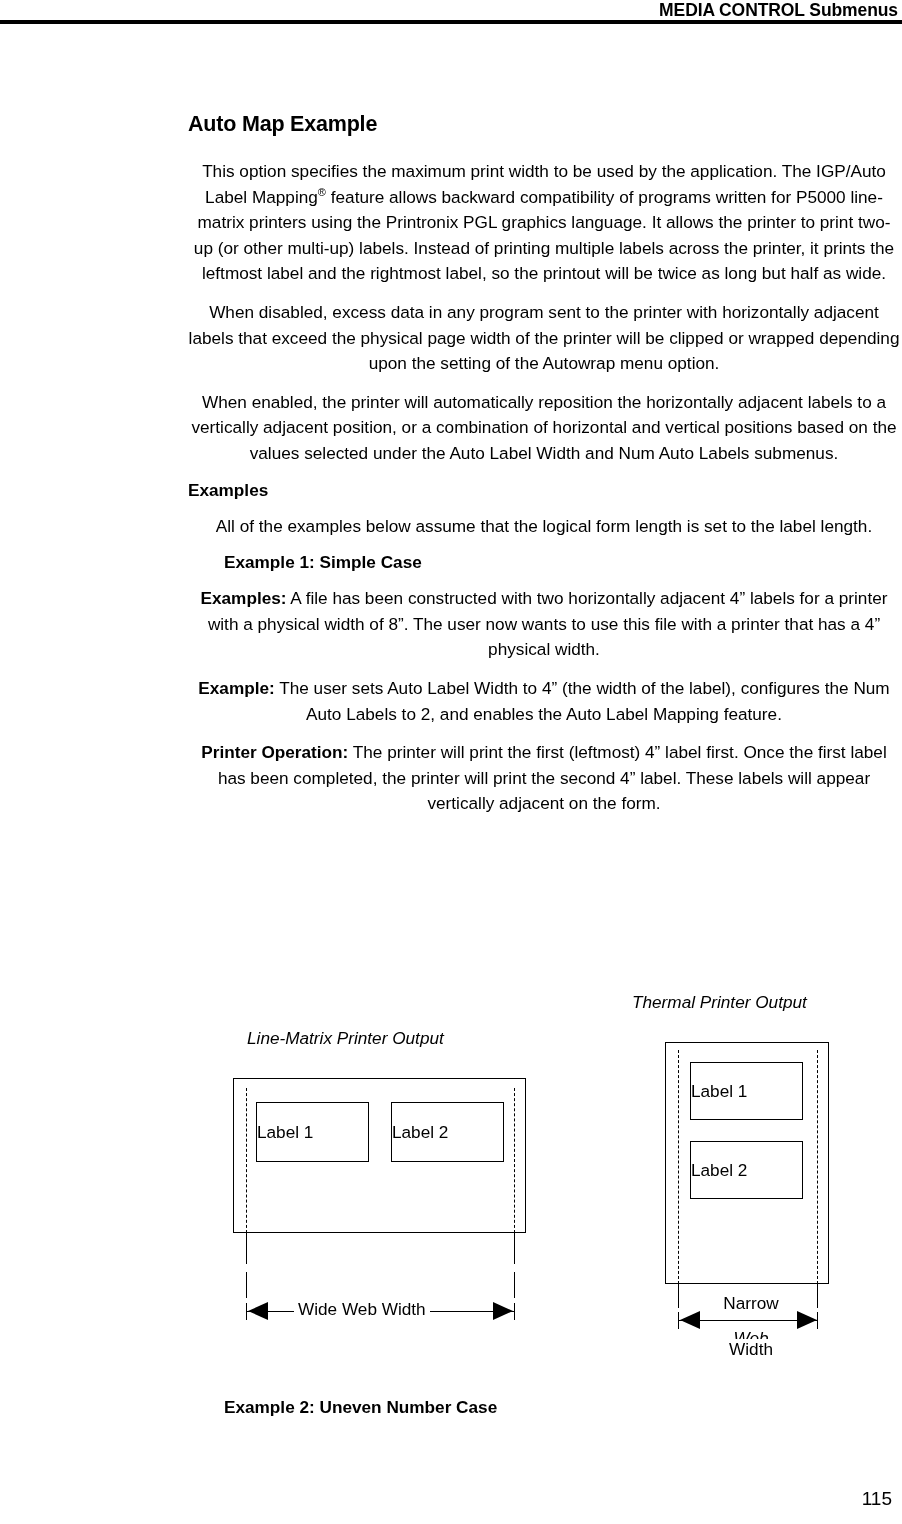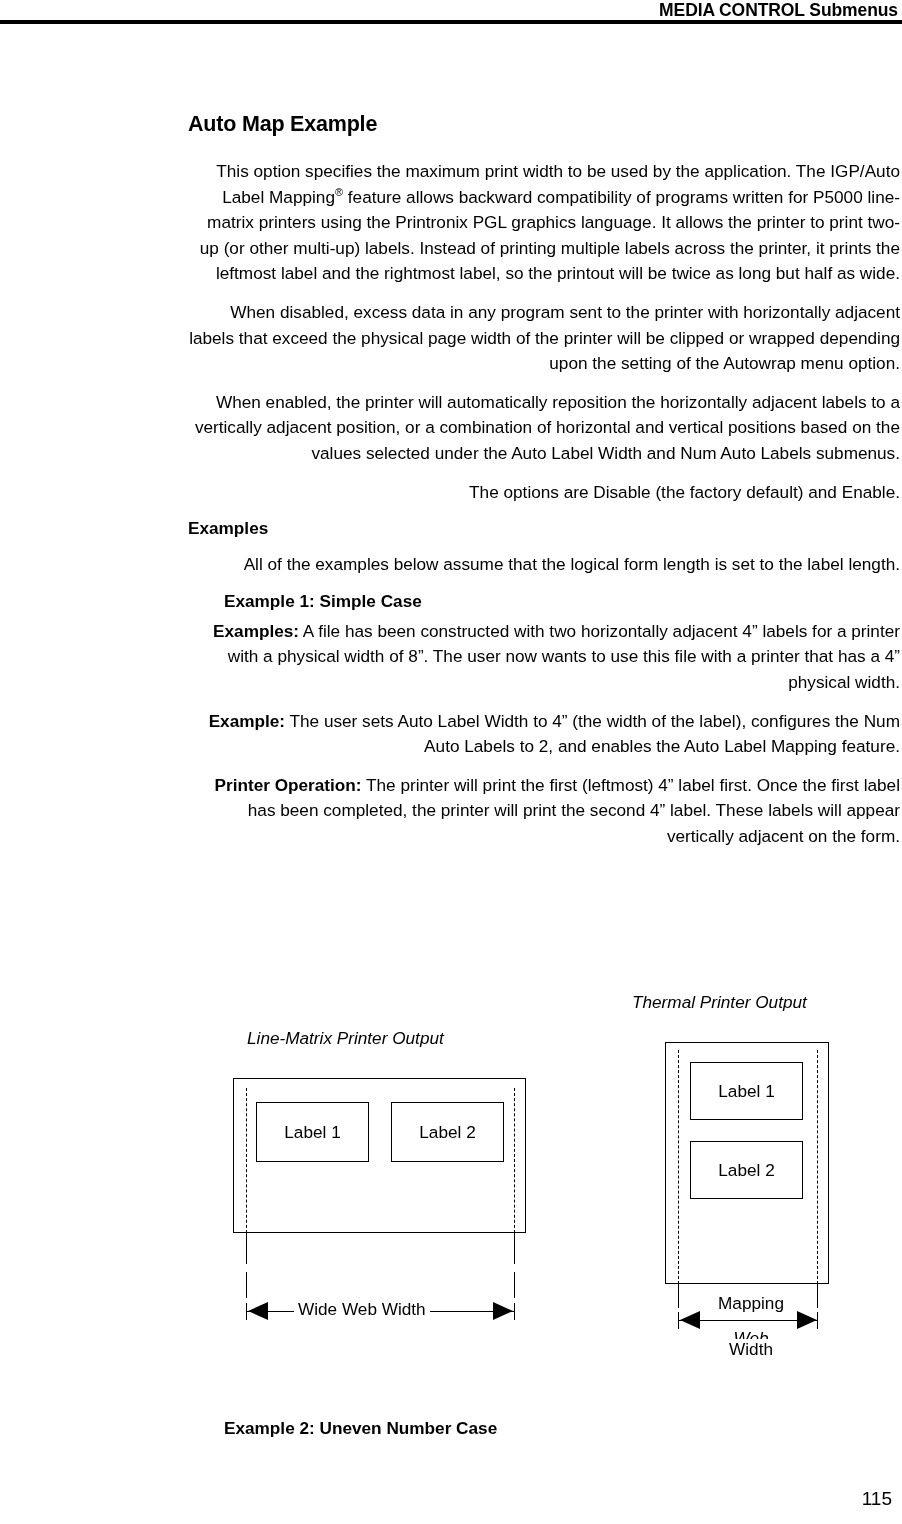--- a/index.html
+++ b/index.html
@@ -54,40 +54,40 @@
     font-size: 21.5px;
     font-weight: bold;
     margin: 0 0 22px 0;
     letter-spacing: -0.2px;
   }
 
   p.body-text {
     font-size: 17.2px;
     line-height: 25.6px;
     margin: 0 0 13px 0;
-    text-align: right;
+    text-align: center;
   }
   p.body-text .lead {
     font-weight: bold;
   }
   sup.reg {
     font-size: 11px;
     vertical-align: super;
     line-height: 0;
   }
 
   h2.sub-head {
     font-size: 17.2px;
     font-weight: bold;
     margin: 4px 0 13px 0;
   }
   h3.example-head {
     font-size: 17.2px;
     font-weight: bold;
-    margin: 4px 0 7px 0;
+    margin: 4px 0 13px 0;
     padding-left: 36px;
   }
   h3.example-head-2 {
     font-size: 17.2px;
     font-weight: bold;
     margin: 0;
     padding-left: 36px;
   }
 
   
@@ -111,21 +111,20 @@
     box-sizing: border-box;
     background: #ffffff;
   }
   .label-box {
     position: absolute;
     border: 1.6px solid #000000;
     box-sizing: border-box;
     background: #ffffff;
     display: flex;
     align-items: center;
-    justify-content: center;
     font-size: 17.2px;
   }
   .dash-v {
     position: absolute;
     width: 0px;
     border-left: 1.6px dashed #000000;
   }
   .tick-v {
     position: absolute;
     width: 0px;
@@ -179,21 +178,20 @@
 <div class="content">
 
   <h1 class="section-title">Auto Map Example</h1>
 
   <p class="body-text"><span>This option specifies the maximum print width to be used by the application. The IGP/Auto Label Mapping</span><sup class="reg">®</sup><span> feature allows backward compatibility of programs written for P5000 line-matrix printers using the Printronix PGL graphics language. It allows the printer to print two-up (or other multi-up) labels. Instead of printing multiple labels across the printer, it prints the leftmost label and the rightmost label, so the printout will be twice as long but half as wide.</span></p>
 
   <p class="body-text">When disabled, excess data in any program sent to the printer with horizontally adjacent labels that exceed the physical page width of the printer will be clipped or wrapped depending upon the setting of the Autowrap menu option.</p>
 
   <p class="body-text">When enabled, the printer will automatically reposition the horizontally adjacent labels to a vertically adjacent position, or a combination of horizontal and vertical positions based on the values selected under the Auto Label Width and Num Auto Labels submenus.</p>
 
-  <p class="body-text">The options are Disable (the factory default) and Enable.</p>
 
   <h2 class="sub-head">Examples</h2>
 
   <p class="body-text">All of the examples below assume that the logical form length is set to the label length.</p>
 
   <h3 class="example-head">Example 1: Simple Case</h3>
 
   <p class="body-text"><span class="lead">Examples:</span><span> A file has been constructed with two horizontally adjacent 4” labels for a printer with a physical width of 8”. The user now wants to use this file with a printer that has a 4” physical width.</span></p>
 
   <p class="body-text"><span class="lead">Example:</span><span> The user sets Auto Label Width to 4” (the width of the label), configures the Num Auto Labels to 2, and enables the Auto Label Mapping feature.</span></p>
@@ -254,24 +252,24 @@
     <div class="tick-v" style="left:678px; top:294px; height:24px;"></div>
     <div class="tick-v" style="left:817px; top:294px; height:24px;"></div>
 
     <div class="dim-cap" style="left:678px; top:322px; height:17px;"></div>
     <div class="dim-cap" style="left:817px; top:322px; height:17px;"></div>
 
     <div class="dim-line" style="left:679px; top:330px; width:138px;"></div>
     <div class="arrow-left" style="left:680px; top:321px;"></div>
     <div class="arrow-right" style="left:797px; top:321px;"></div>
 
-    <div class="dim-label" style="left:712px; top:303px; width:70px;">Mapping</div>
+    <div class="dim-label" style="left:712px; top:303px; width:70px;">Narrow</div>
     <div class="dim-label" style="left:712px; top:338px; width:70px;font-style:italic;">Web</div>
     <div class="dim-label" style="left:712px; top:349px; width:70px;">Width</div>
   </div>
 
 </div>
 
-<div style="position:absolute; left:188px; top:1397px; width:712px;margin-top:21px;">
+<div style="position:absolute; left:188px; top:1397px; width:712px;">
   <h3 class="example-head-2">Example 2: Uneven Number Case</h3>
 </div>
 
 <div class="page-number">115</div>
 
 </body></html>

